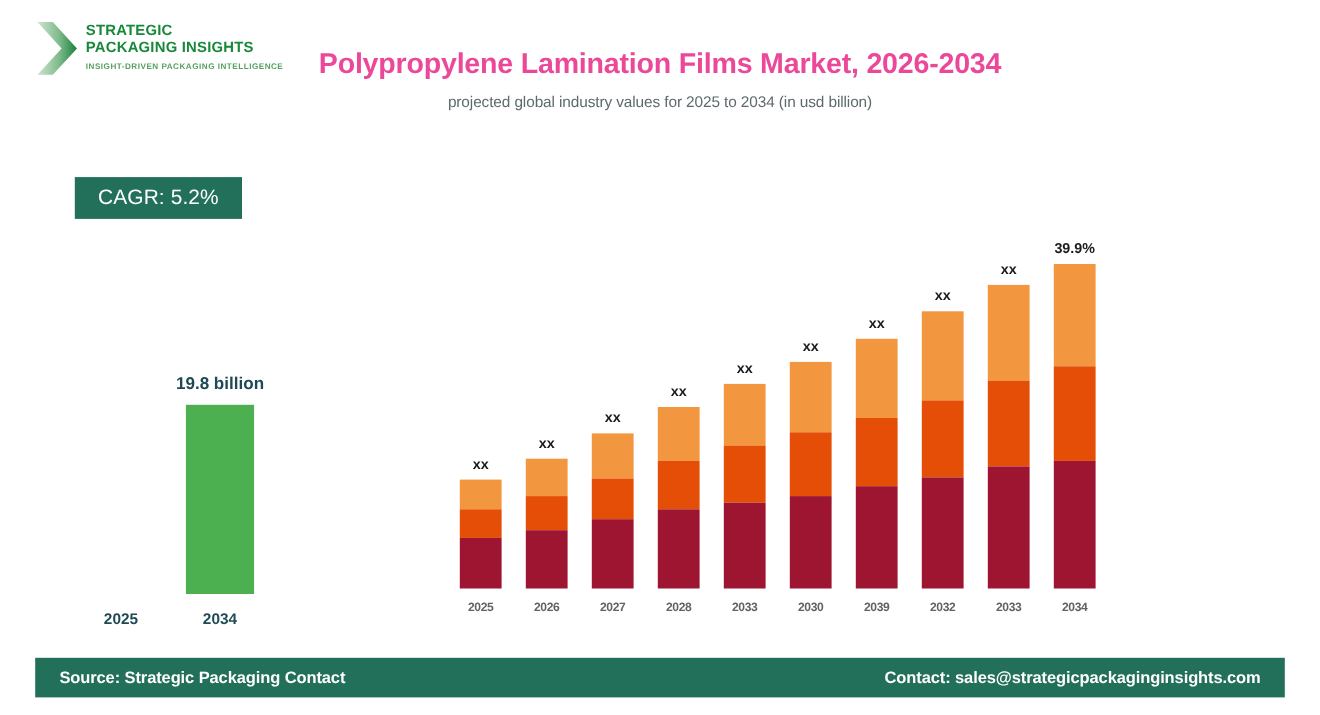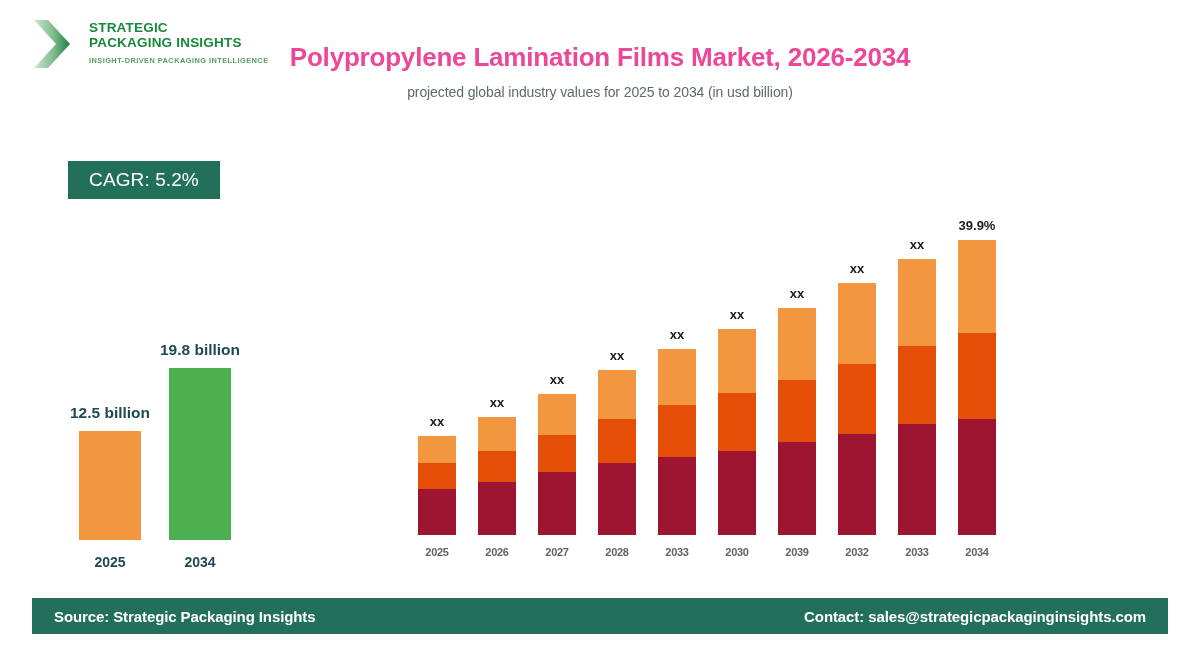--- a/index.html
+++ b/index.html
@@ -17,21 +17,20 @@
 
   
   #logo {
     position: absolute;
     left: 32px;
     top: 16px;
     width: 230px;
     height: 60px;
     display: flex;
     align-items: flex-start;
-    gap: 11px;
   }
   #logo-chevron {
     width: 42px;
     height: 56px;
     flex: 0 0 42px;
   }
   #logo-text-block {
     margin-left: 4px;
     padding-top: 5px;
   }
@@ -216,24 +215,20 @@
 <div id="title-block">
   <div id="chart-title">Polypropylene Lamination Films Market, 2026-2034</div>
   <div id="chart-subtitle">projected global industry values for 2025 to 2034 (in usd billion)</div>
 </div>
 
 <div id="cagr-badge">
   <span>CAGR: 5.2%</span>
 </div>
 
 <div id="left-chart">
-    <div class="lc-bar-wrap" style="left: 24px; height: 111px;">
-      <div class="lc-value" style="bottom: 118px;">12.5 billion</div>
-      <div class="lc-bar" style="height: 109px; background: rgb(242, 150, 63);"></div>
-    </div>
     <div class="lc-axis-label" style="left: 24px;">2025</div>
     <div class="lc-bar-wrap" style="left: 114px; height: 174px;">
       <div class="lc-value" style="bottom: 181px;">19.8 billion</div>
       <div class="lc-bar" style="height: 172px; background: rgb(76, 175, 80);"></div>
     </div>
     <div class="lc-axis-label" style="left: 114px;">2034</div>
   </div>
 
 <div id="stacked-chart">
     <div class="sb-group" style="left: 6px; height: 335px;">
@@ -322,15 +317,15 @@
         <div class="sb-seg" style="height: 93px; background: rgb(242, 150, 63);"></div>
         <div class="sb-seg" style="height: 86px; background: rgb(228, 78, 6);"></div>
         <div class="sb-seg" style="height: 116px; background: rgb(158, 21, 50);"></div>
       </div>
       <div class="sb-top-label" style="bottom: 327px;">39.9%</div>
       <div class="sb-year">2034</div>
     </div>
   </div>
 
 <div id="footer">
-  <span class="footer-text">Source: Strategic Packaging Insights</span>
+  <span class="footer-text">Source: Strategic Packaging Contact</span>
   <span class="footer-text">Contact: sales@strategicpackaginginsights.com</span>
 </div>
 
 </body></html>

